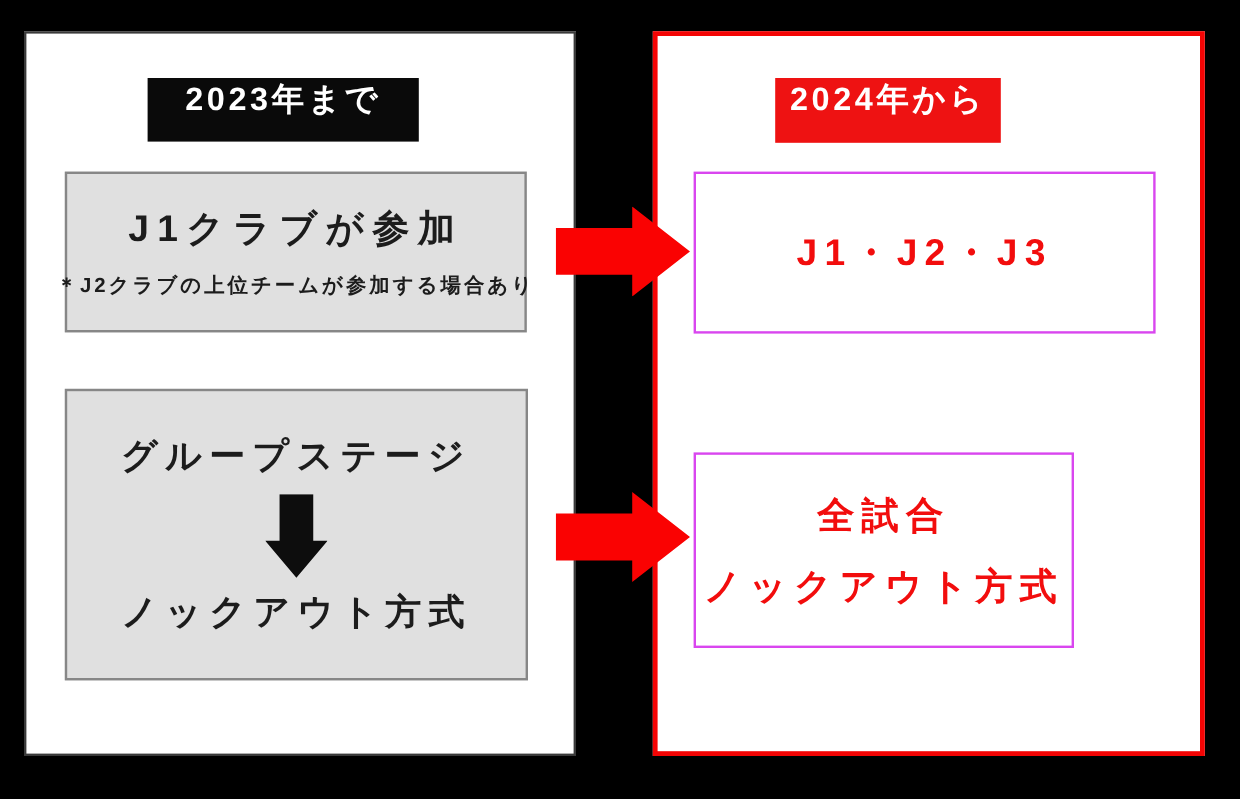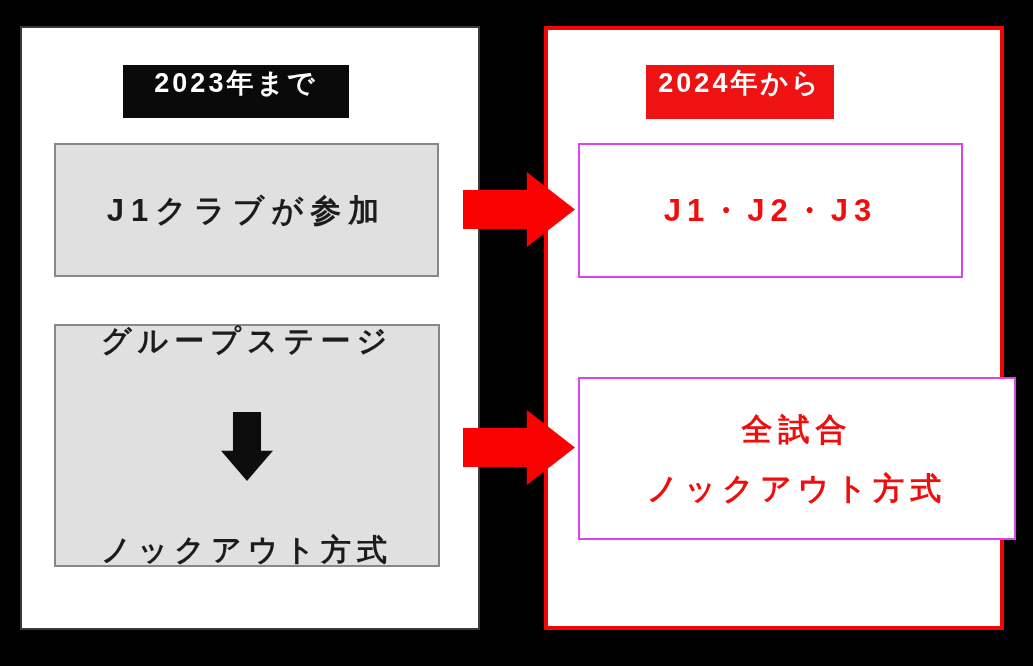--- a/index.html
+++ b/index.html
@@ -15,38 +15,37 @@
   .header-badge{
     position:absolute;display:flex;justify-content:center;
     color:#fff;font-size:27px;letter-spacing:3px;
   }
   .header-left{left:123px;top:65px;width:226px;height:53px;background:#0a0a0a;}
   .header-right{left:646px;top:65px;width:188px;height:54px;background:#ee1212;}
   .gray-box{
     position:absolute;background:#e0e0e0;border:2px solid #878787;box-sizing:border-box;
     display:flex;flex-direction:column;align-items:center;justify-content:center;
     color:#1c1c1c;
-    gap:40px;
   }
   .gray-box-1{left:54px;top:143px;width:385px;height:134px;}
   .gray-box-2{left:54px;top:324px;width:386px;height:243px;}
   .box-title{font-size:31px;letter-spacing:7px;line-height:1;white-space:nowrap;}
   .box-note{font-size:17px;letter-spacing:2.5px;line-height:1;margin-top:23px;white-space:nowrap;}
   .flow-line{font-size:30px;letter-spacing:6px;line-height:1;white-space:nowrap;}
   .down-arrow{
     width:52px;height:70px;background:#0d0d0d;margin:16px 0 14px 0;
     clip-path:polygon(23% 0,77% 0,77% 56%,100% 56%,50% 100%,0 56%,23% 56%);
   }
   .white-box{
     position:absolute;background:#fff;border:2px solid #d946ef;box-sizing:border-box;
     display:flex;flex-direction:column;align-items:center;justify-content:center;
     color:#f20d0d;
   }
   .white-box-1{left:578px;top:143px;width:385px;height:135px;}
-  .white-box-2{left:578px;top:377px;width:438px;height:163px;}
+  .white-box-2{left:578px;top:377px;width:317px;height:163px;}
   .red-line{font-size:31px;letter-spacing:6px;line-height:1;white-space:nowrap;}
   .white-box-1 .red-line + .red-line{margin-top:17px;}
   .white-box-2 .red-line + .red-line{margin-top:28px;}
   .right-arrow{
     position:absolute;width:112px;height:75px;background:#fa0202;z-index:5;
     clip-path:polygon(0 24%,57% 24%,57% 0,100% 50%,57% 100%,57% 76%,0 76%);
   }
   .right-arrow-1{left:463px;top:172px;}
   .right-arrow-2{left:463px;top:410px;}
 </style>
@@ -56,20 +55,21 @@
 <div class="stage">
 
   <div class="panel panel-left"></div>
 
   <div class="header-badge header-left">
     <span>2023年まで</span>
   </div>
 
   <div class="gray-box gray-box-1">
     <div class="box-title">J1クラブが参加</div>
+    <div class="box-note">＊J2クラブの上位チームが参加する場合あり</div>
   </div>
 
   <div class="gray-box gray-box-2">
     <div class="flow-line">グループステージ</div>
     <div class="down-arrow"></div>
     <div class="flow-line">ノックアウト方式</div>
   </div>
 
   <div class="panel panel-right"></div>
 

